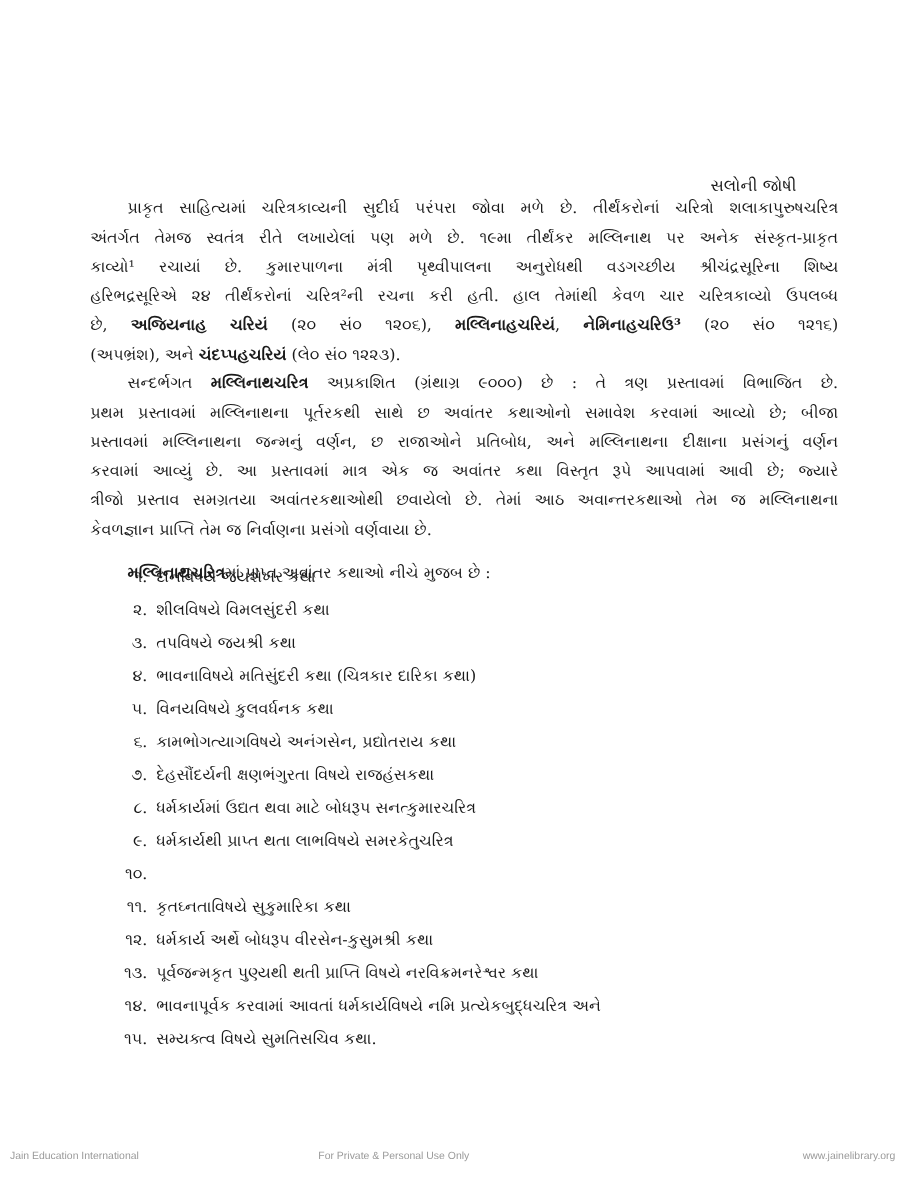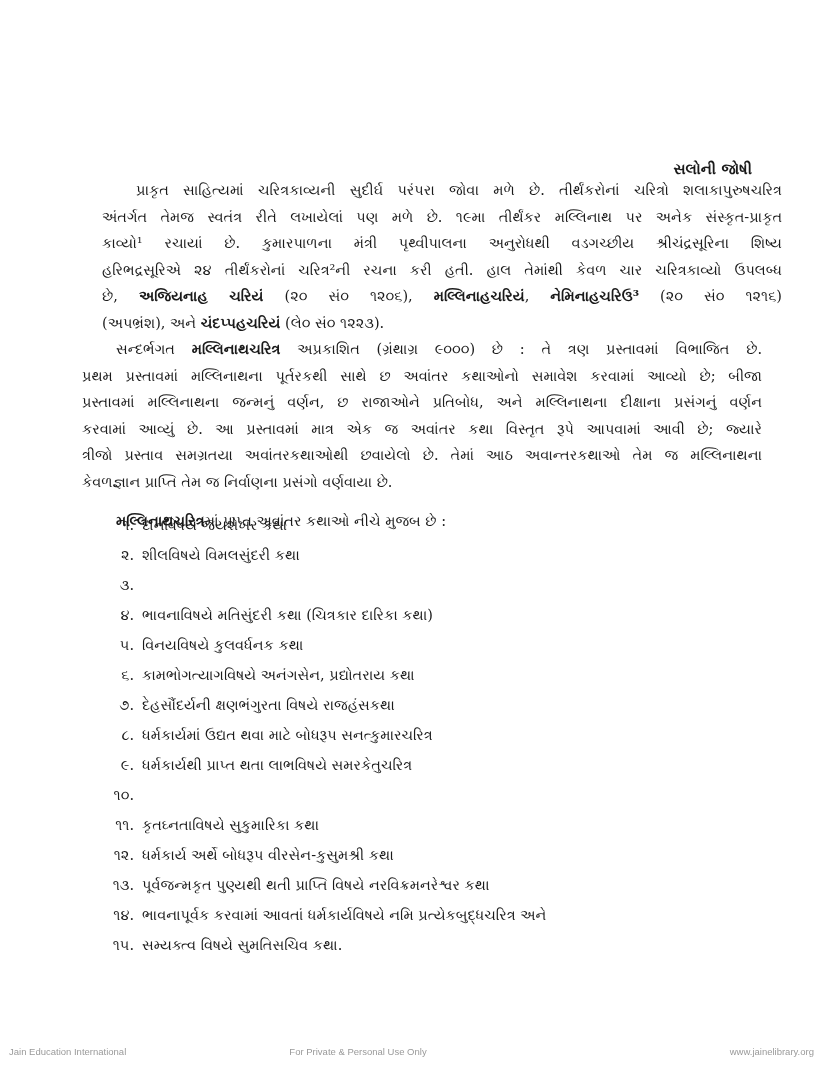--- a/index.html
+++ b/index.html
@@ -1,28 +1,28 @@
 <!DOCTYPE html>
 <html><head>
 <meta charset="utf-8">
 <style>
   html, body { margin: 0; padding: 0; background: #ffffff; }
   body { width: 828px; height: 1071px; position: relative; overflow: hidden;
          font-family: "DejaVu Serif", serif; color: #1a1a1a; }
   .page { position: absolute; left: 0; top: 0; width: 828px; height: 1071px; }
   .title { position: absolute; left: 0; width: 828px; top: 126px; text-align: center;
            font-size: 19px; font-weight: bold; letter-spacing: 0.3px; }
-  .author { position: absolute; right: 76px; top: 160px; font-size: 15px; font-weight: bold; }
+  .author { position: absolute; right: 104px; top: 160px; font-size: 15px; font-weight: normal; }
   .para { position: absolute; left: 82px; width: 680px; font-size: 14.5px; line-height: 26.5px;
           text-align: justify; }
   .para .line { display: block; white-space: nowrap; overflow: hidden; text-align: justify;
                 text-align-last: justify; }
   .para .line.last { text-align-last: left; }
   .para .line.indent { padding-left: 34px; }
-  .p1 { top: 177px; margin-left: 20px; }
+  .p1 { top: 177px; }
   .p2 { top: 336px; }
   .intro { position: absolute; left: 116px; top: 482px; font-size: 14.5px; font-weight: bold; margin-top: 30px; }
   .list { position: absolute; left: 100px; top: 510px; font-size: 14.5px; }
   .item { height: 30px; line-height: 30px; white-space: nowrap; display: flex; }
   .item .num { display: inline-block; width: 34px; text-align: right; padding-right: 8px; }
   .item .txt { display: inline-block; }
   b { font-weight: bold; }
   .footer { position: absolute; top: 1046px; font-family: "Liberation Sans", sans-serif;
             font-size: 9.5px; color: #9a9a9a; }
   .f-left { left: 9px; }
@@ -60,20 +60,21 @@
     <div class="item">
         <span class="num">૧.</span>
         <span class="txt">દાનવિષયે જયશેખર કથા</span>
       </div>
     <div class="item">
         <span class="num">૨.</span>
         <span class="txt">શીલવિષયે વિમલસુંદરી કથા</span>
       </div>
     <div class="item">
         <span class="num">૩.</span>
+        <span class="txt">તપવિષયે જયશ્રી કથા</span>
       </div>
     <div class="item">
         <span class="num">૪.</span>
         <span class="txt">ભાવનાવિષયે મતિસુંદરી કથા (ચિત્રકાર દારિકા કથા)</span>
       </div>
     <div class="item">
         <span class="num">૫.</span>
         <span class="txt">વિનયવિષયે કુલવર્ધનક કથા</span>
       </div>
     <div class="item">

